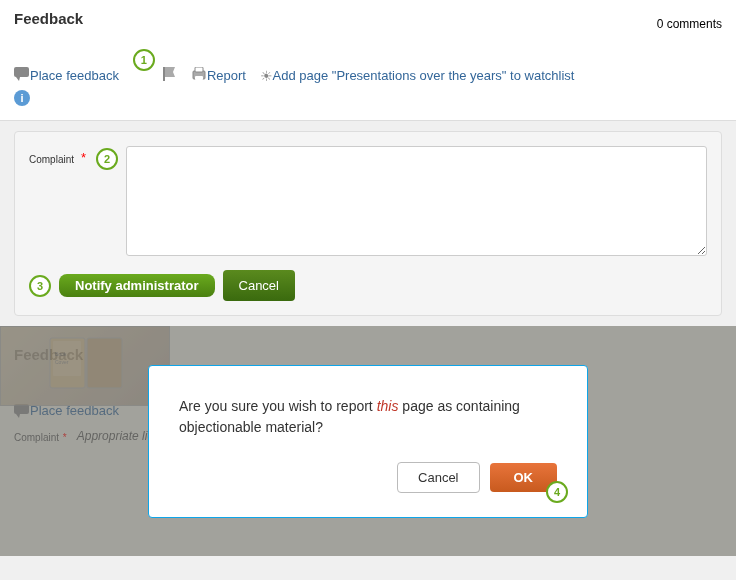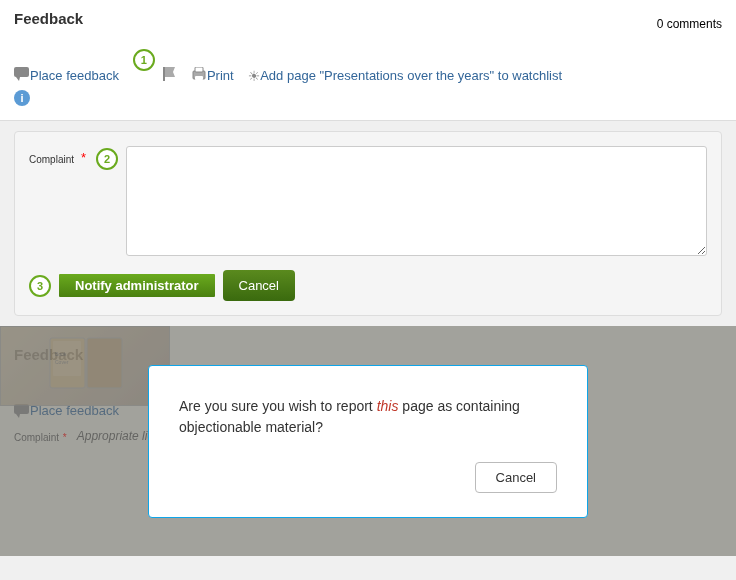--- a/index.html
+++ b/index.html
@@ -136,21 +136,21 @@
       gap: 8px;
       margin-top: 14px;
       align-items: center;
     }
 
     .btn-notify {
       background: linear-gradient(to bottom, #6aaa1e, #4a8010);
       color: white;
       border: none;
       padding: 4px 16px;
-      border-radius: 1px;
+      border-radius: 8px;
       font-size: 13px;
       font-weight: bold;
       cursor: pointer;
     }
 
     .btn-cancel-form {
       background: linear-gradient(to bottom, #5a8a1e, #3a6a0e);
       color: white;
       border: none;
       padding: 8px 16px;
@@ -328,21 +328,21 @@
     </a>
 
     <a class="toolbar-item">
       <span>
         <svg width="16" height="14" viewBox="0 0 16 14" fill="#888">
           <rect x="2" y="4" width="12" height="8" rx="1" fill="#aaa" stroke="#888" stroke-width="1"></rect>
           <rect x="4" y="0" width="8" height="5" rx="1" fill="#fff" stroke="#888" stroke-width="1"></rect>
           <rect x="4" y="9" width="8" height="4" rx="1" fill="#fff"></rect>
         </svg>
       </span>
-      <span>Print</span>
+      <span>Report</span>
     </a>
 
     <a class="toolbar-item">
       <span style="font-size:14px; color:#888;">☀</span>
       <span>Add page "Presentations over the years" to watchlist</span>
     </a>
   </div>
 
   <div class="second-toolbar-row">
     <div class="icon-info">i</div>
@@ -407,16 +407,22 @@
     </div>
   </div>
 
   <div class="modal-overlay">
     <div class="modal-box">
       <div class="modal-message">
         <span>Are you sure you wish to report </span><span style="color:#c0392b; font-style:italic;">this</span> page as containing<br>objectionable material?
       </div>
       <div class="modal-buttons">
         <button class="btn-modal-cancel">Cancel</button>
+        <div style="position:relative; display:inline-block;">
+          <button class="btn-modal-ok">OK</button>
+          <div class="modal-step-circle">
+            <span>4</span>
+          </div>
+        </div>
       </div>
     </div>
   </div>
 </div>
 
 </body></html>

